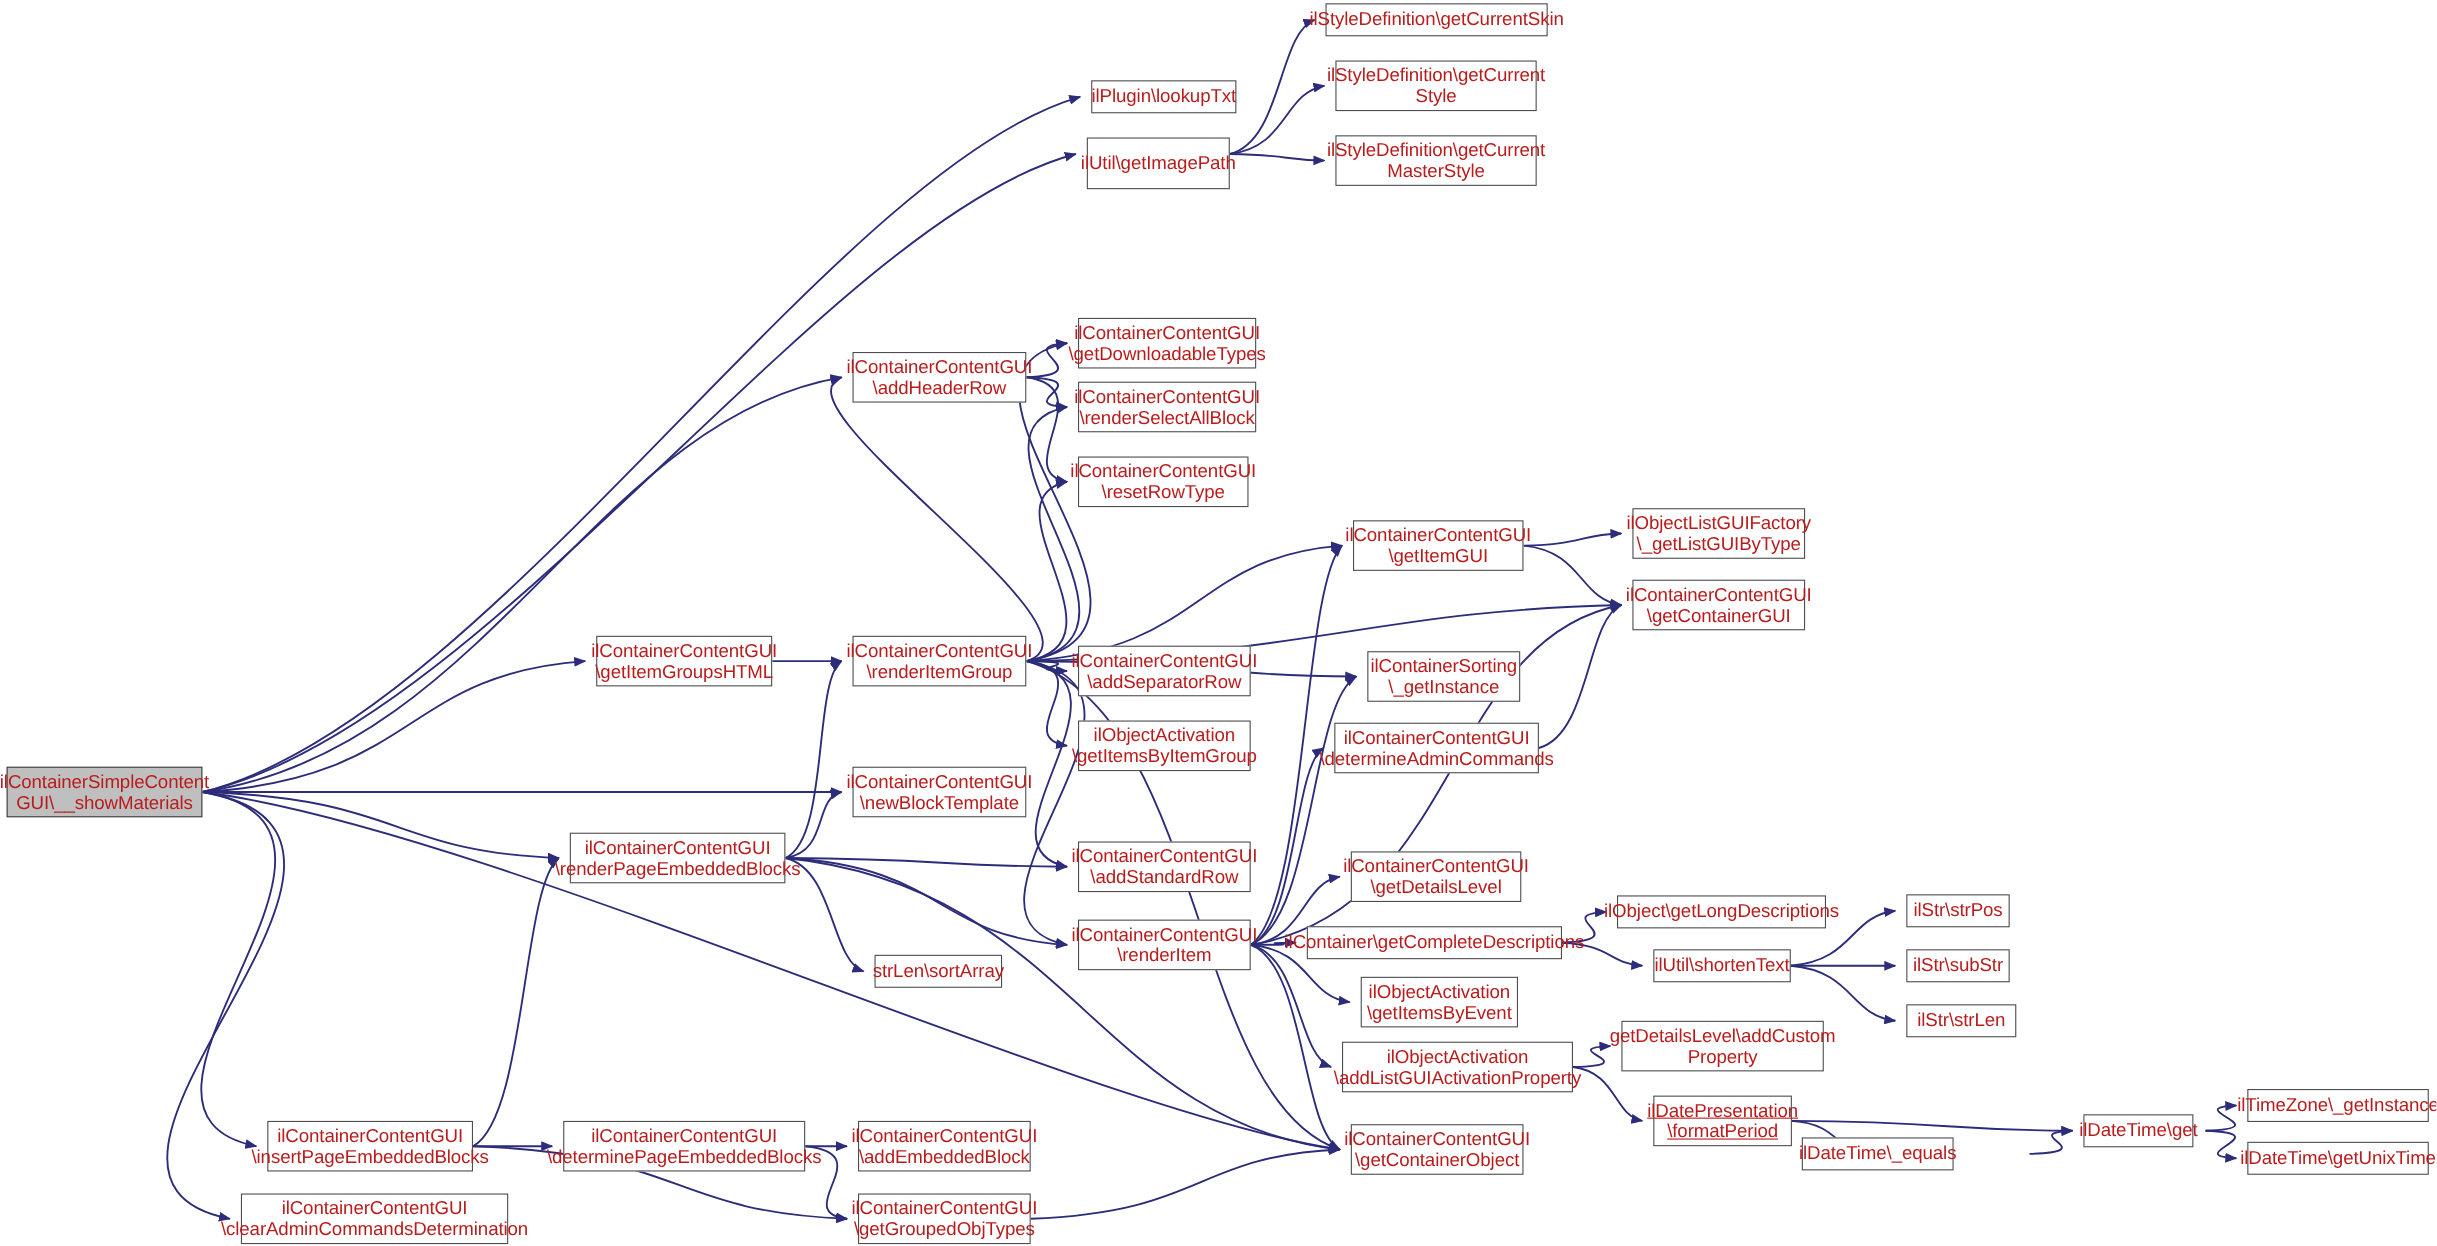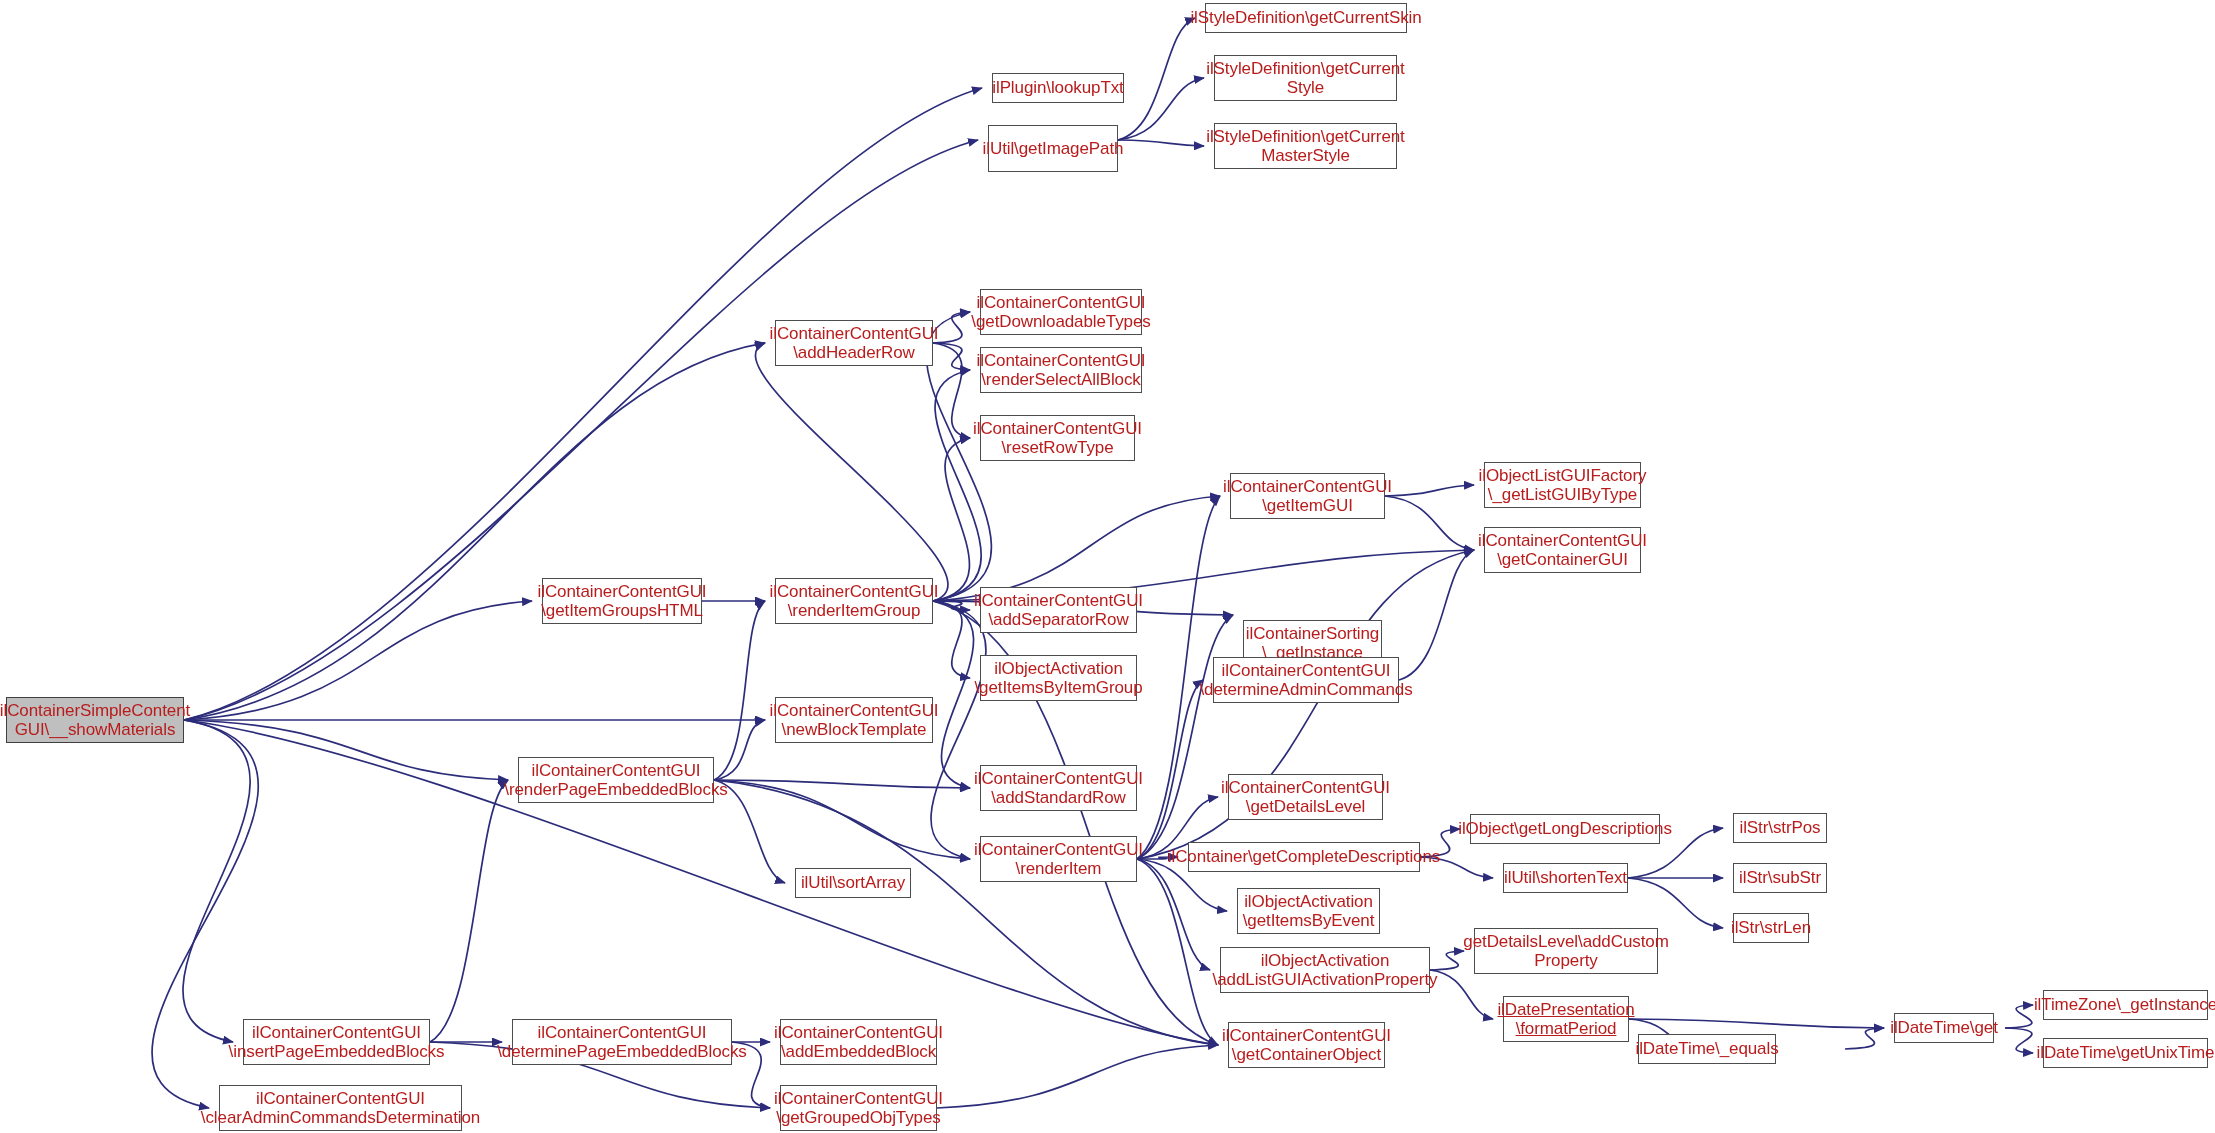--- a/index.html
+++ b/index.html
@@ -135,45 +135,45 @@
       <div class="node" style="left: 775px; top: 578px; width: 158px; height: 46px;">ilContainerContentGUI
 \renderItemGroup</div>
       <div class="node" style="left: 980px; top: 587px; width: 157px; height: 46px;">ilContainerContentGUI
 \addSeparatorRow</div>
       <div class="node" style="left: 980px; top: 655px; width: 157px; height: 46px;">ilObjectActivation
 \getItemsByItemGroup</div>
       <div class="node" style="left: 775px; top: 697px; width: 158px; height: 46px;">ilContainerContentGUI
 \newBlockTemplate</div>
       <div class="node" style="left: 518px; top: 757px; width: 196px; height: 46px;">ilContainerContentGUI
 \renderPageEmbeddedBlocks</div>
-      <div class="node" style="left: 795px; top: 868px; width: 116px; height: 30px;">ilUtil\sortArray</div>
+      <div class="node" style="left: 795px; top: 868px; width: 116px; height: 30px;">strLen\sortArray</div>
       <div class="node" style="left: 980px; top: 765px; width: 157px; height: 46px;">ilContainerContentGUI
 \addStandardRow</div>
       <div class="node" style="left: 980px; top: 836px; width: 157px; height: 46px;">ilContainerContentGUI
 \renderItem</div>
       <div class="node" style="left: 1230px; top: 473px; width: 155px; height: 46px;">ilContainerContentGUI
 \getItemGUI</div>
       <div class="node" style="left: 1484px; top: 462px; width: 157px; height: 46px;">ilObjectListGUIFactory
 \_getListGUIByType</div>
       <div class="node" style="left: 1484px; top: 527px; width: 157px; height: 46px;">ilContainerContentGUI
 \getContainerGUI</div>
-      <div class="node" style="left: 1243px; top: 592px; width: 139px; height: 46px; margin-top: 28px;">ilContainerSorting
+      <div class="node" style="left: 1243px; top: 592px; width: 139px; height: 46px;">ilContainerSorting
 \_getInstance</div>
       <div class="node" style="left: 1213px; top: 657px; width: 186px; height: 46px;">ilContainerContentGUI
 \determineAdminCommands</div>
       <div class="node" style="left: 1228px; top: 774px; width: 155px; height: 46px;">ilContainerContentGUI
 \getDetailsLevel</div>
       <div class="node" style="left: 1188px; top: 842px; width: 232px; height: 30px;">ilContainer\getCompleteDescriptions</div>
       <div class="node" style="left: 1237px; top: 888px; width: 143px; height: 46px;">ilObjectActivation
 \getItemsByEvent</div>
       <div class="node" style="left: 1470px; top: 814px; width: 190px; height: 30px;">ilObject\getLongDescriptions</div>
       <div class="node" style="left: 1503px; top: 863px; width: 125px; height: 30px;">ilUtil\shortenText</div>
       <div class="node" style="left: 1733px; top: 813px; width: 94px; height: 30px;">ilStr\strPos</div>
       <div class="node" style="left: 1733px; top: 863px; width: 94px; height: 30px;">ilStr\subStr</div>
-      <div class="node" style="left: 1733px; top: 913px; width: 76px; height: 30px;">ilStr\strLen</div>
+      <div class="node" style="left: 1733px; top: 913px; width: 100px; height: 30px;">ilStr\strLen</div>
       <div class="node" style="left: 1220px; top: 947px; width: 210px; height: 46px;">ilObjectActivation
 \addListGUIActivationProperty</div>
       <div class="node" style="left: 1474px; top: 928px; width: 184px; height: 46px;">getDetailsLevel\addCustom
 Property</div>
       <div class="node" style="left: 1503px; top: 996px; width: 126px; height: 46px; text-decoration: underline;">ilDatePresentation
 \formatPeriod</div>
       <div class="node" style="left: 1638px; top: 1034px; width: 138px; height: 30px;">ilDateTime\_equals</div>
       <div class="node" style="left: 1894px; top: 1013px; width: 100px; height: 30px;">ilDateTime\get</div>
       <div class="node" style="left: 2043px; top: 990px; width: 165px; height: 30px;">ilTimeZone\_getInstance</div>
       <div class="node" style="left: 2043px; top: 1038px; width: 165px; height: 30px;">ilDateTime\getUnixTime</div>

